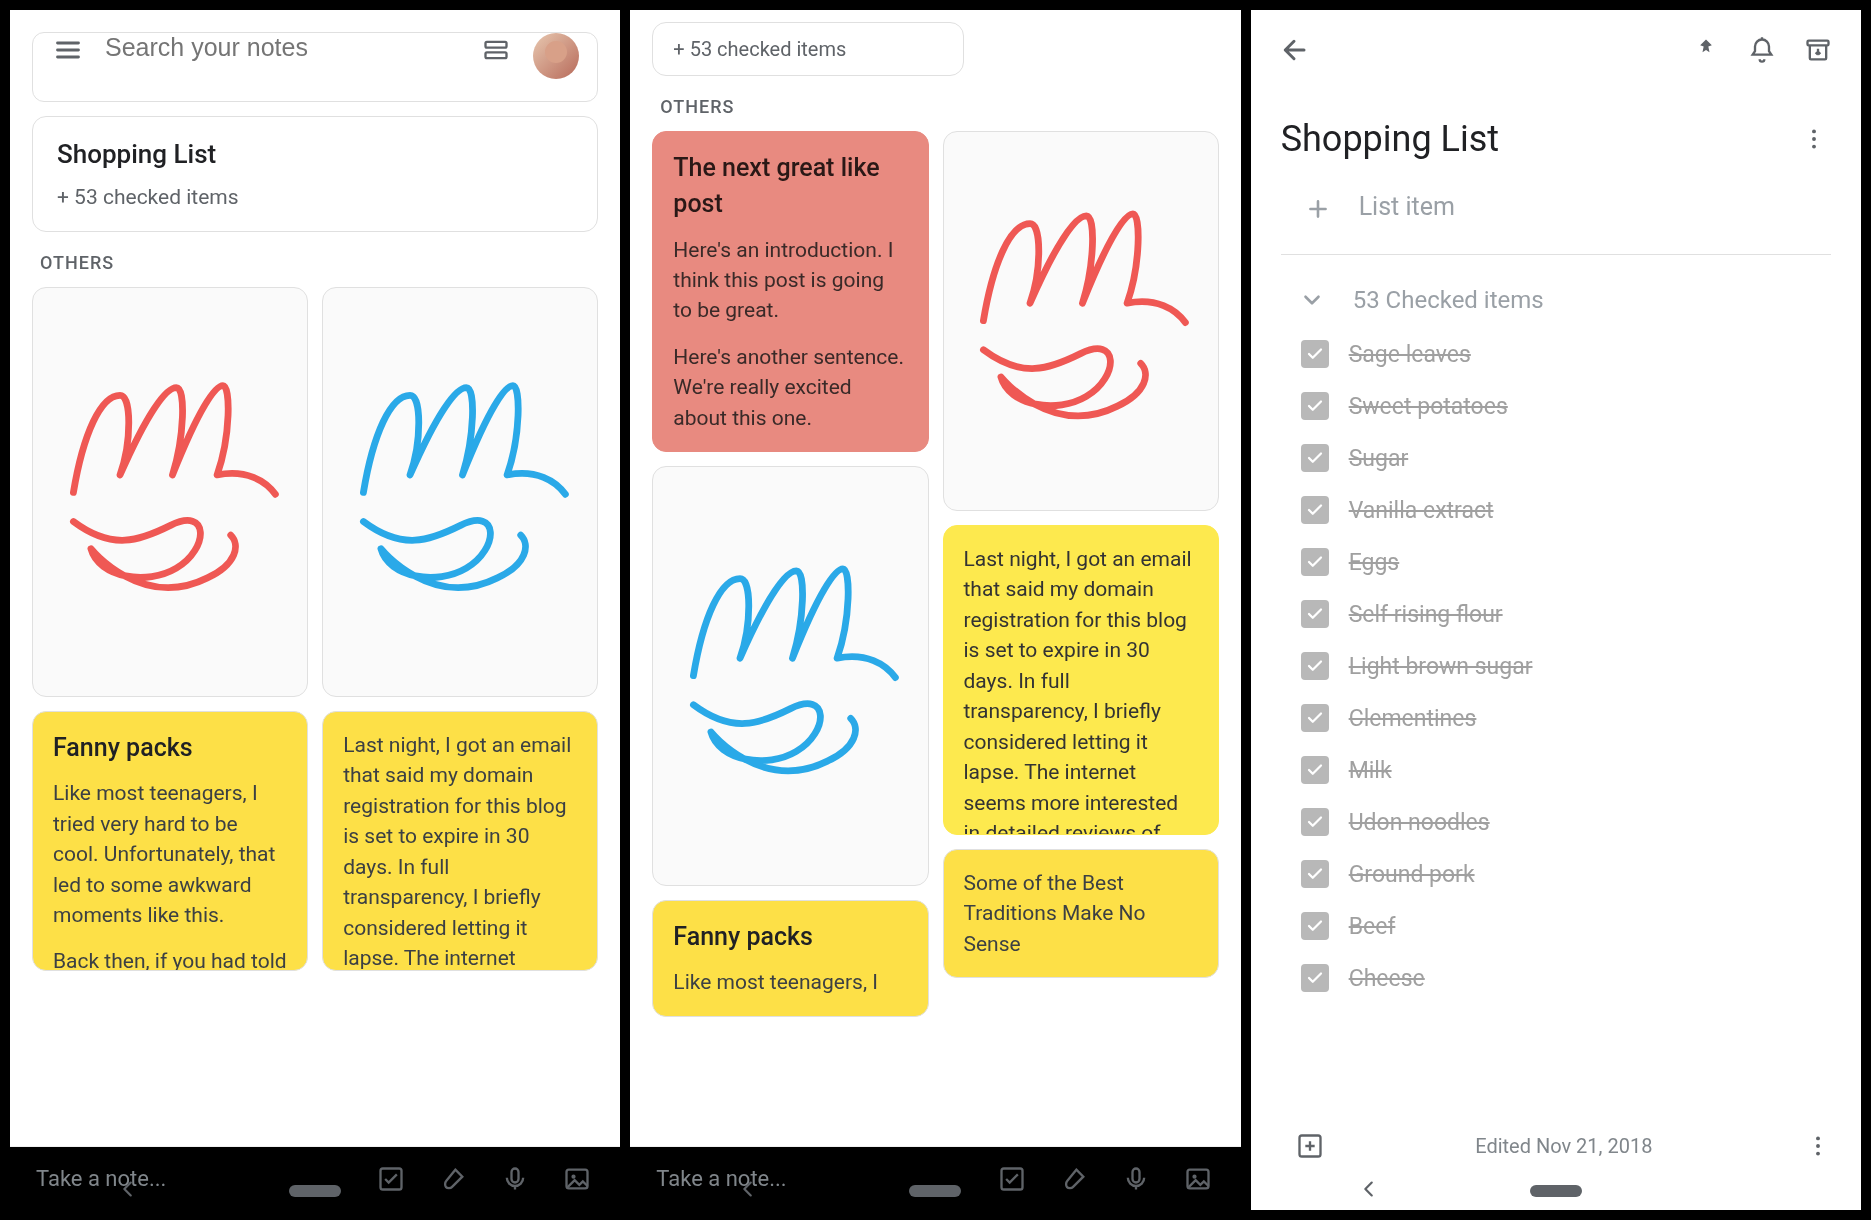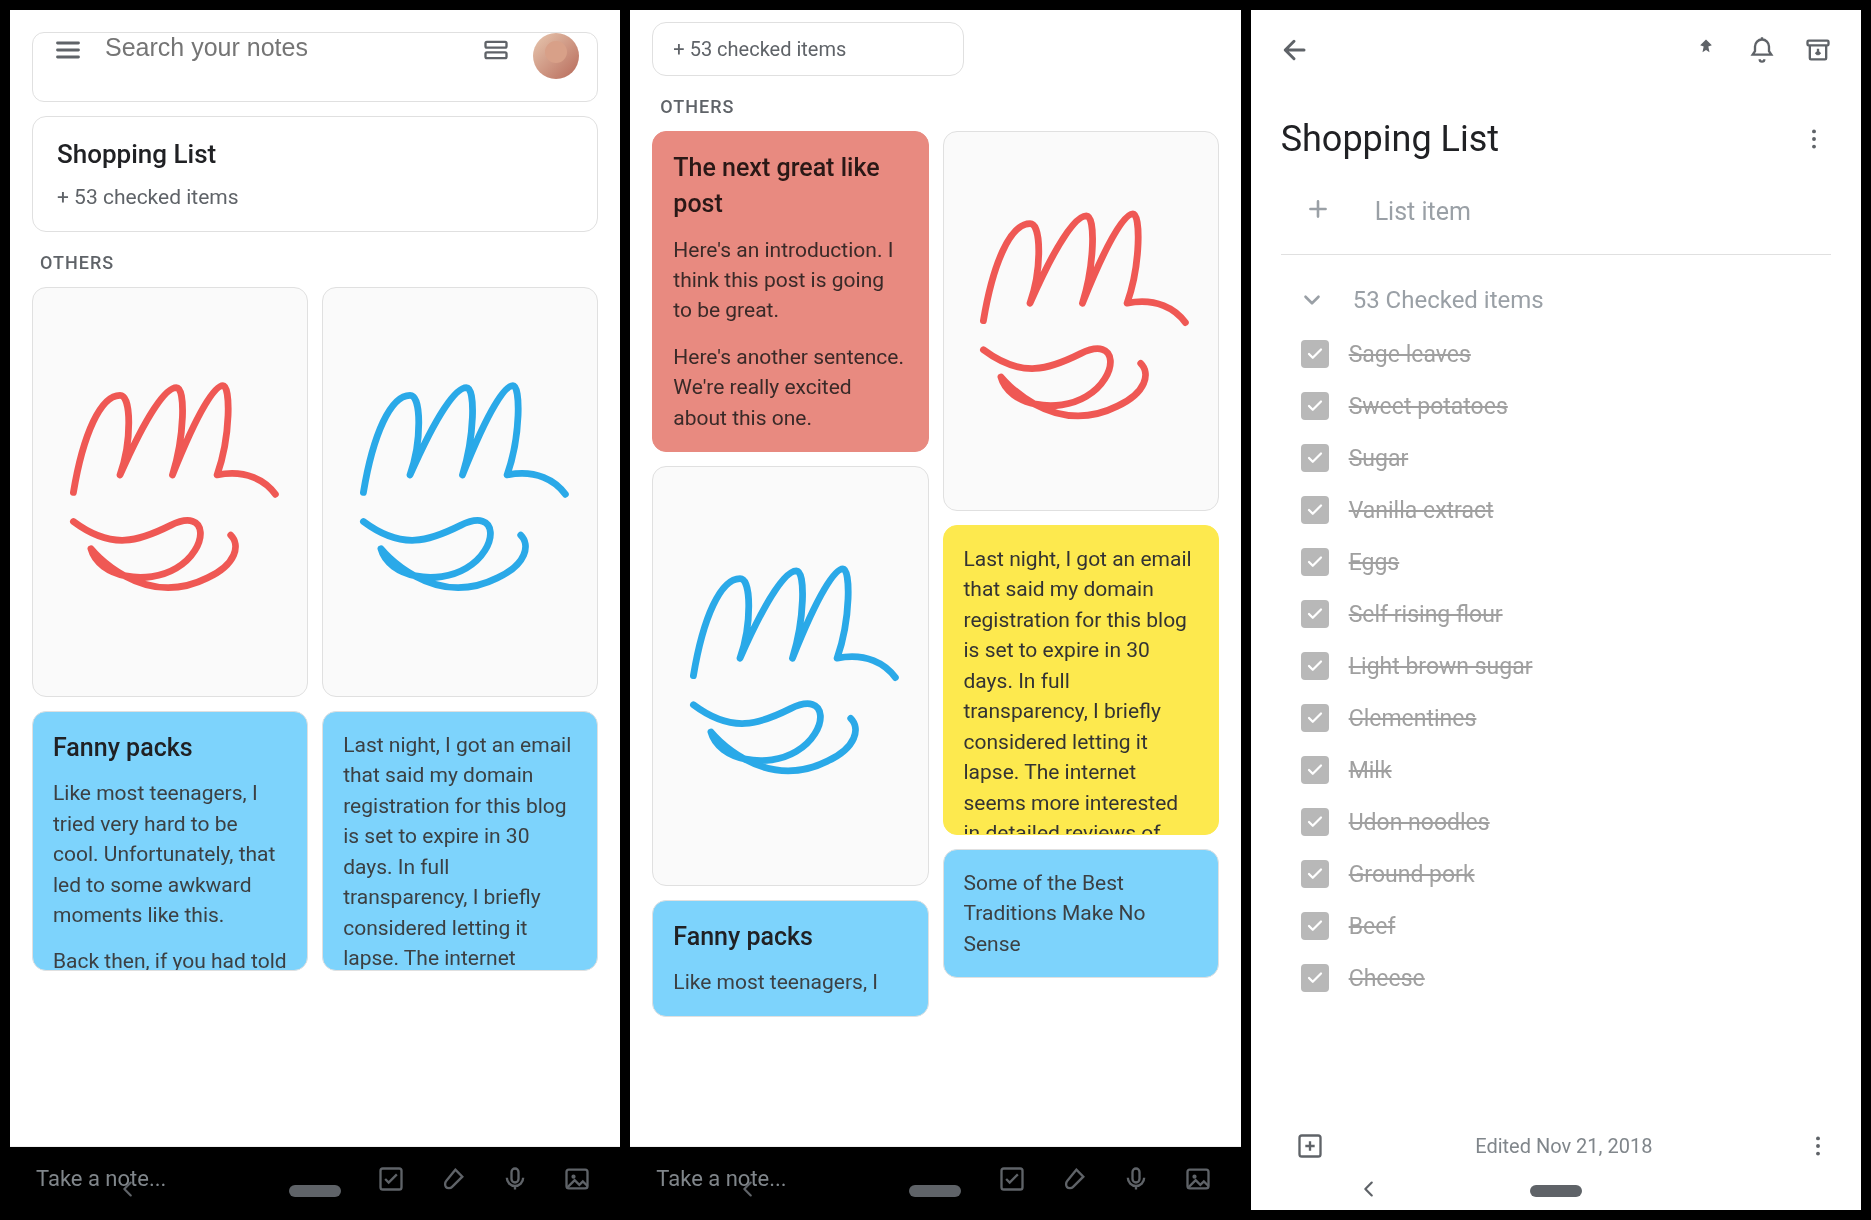--- a/index.html
+++ b/index.html
@@ -52,21 +52,21 @@
     font-size:18px;letter-spacing:1px;color:#5f6368;font-weight:500;margin:20px 0 14px 8px;
   }
   .pinned-card{
     border:1px solid #e0e0e0;border-radius:14px;padding:22px 24px;margin-bottom:10px;
   }
   .pinned-card .title{font-size:26px;font-weight:500;color:#202124;margin-bottom:16px;}
   .pinned-card .sub{font-size:21px;color:#5f6368;}
   .masonry{display:flex;gap:14px;}
   .col{flex:1;display:flex;flex-direction:column;gap:14px;}
   .note{
-    border:1px solid #e0e0e0;border-radius:14px;padding:18px 20px;background:#7dd3fc;
+    border:1px solid #e0e0e0;border-radius:14px;padding:18px 20px;background:#fde047;
     font-size:21px;line-height:1.45;color:#3c4043;
   }
   .note .ntitle{font-size:25px;font-weight:500;color:#202124;margin-bottom:12px;}
   .note p + p { margin-top:16px; }
   .note.coral{background:#e88a80;border-color:#e88a80;color:#3a2a28;}
   .note.yellow{background:#fde94e;border-color:#fde94e;color:#333;}
   .drawing{
     border:1px solid #e0e0e0;border-radius:14px;background:#fafafa;
     display:flex;align-items:center;justify-content:center;
   }
@@ -81,21 +81,21 @@
     display:flex;align-items:center;gap:150px;
   }
   .nav-back{color:#5f6368;}
   .nav-handle{width:52px;height:12px;background:#5f6368;border-radius:6px;}
 
   
   .p3-top{height:80px;display:flex;align-items:center;padding:0 26px;gap:22px;}
   .p3-top .spacer{flex:1;}
   .p3-title-row{display:flex;align-items:center;padding:0 30px;margin-top:28px;margin-bottom:22px;}
   .p3-title{font-size:36px;font-weight:400;color:#202124;flex:1;}
-  .list-add{display:flex;align-items:flex-end;gap:40px;padding:10px 30px 18px 50px;color:#9aa0a6;font-size:25px;}
+  .list-add{display:flex;align-items:flex-start;gap:24px;padding:10px 30px 18px 50px;color:#9aa0a6;font-size:25px;}
   .divider{height:1px;background:#e0e0e0;margin:10px 30px 12px 30px;}
   .checked-hdr{display:flex;align-items:center;gap:24px;padding:16px 30px 10px 44px;color:#9aa0a6;font-size:24px;}
   .check-list{padding:4px 30px 0 50px;display:flex;flex-direction:column;gap:6px;}
   .check-item{display:flex;align-items:center;gap:20px;height:46px;}
   .cb{
     width:28px;height:28px;border-radius:4px;background:#b8b8b8;display:flex;align-items:center;justify-content:center;flex-shrink:0;
   }
   .cb svg{width:18px;height:18px;}
   .ci-label{font-size:23px;color:#a0a0a0;text-decoration:line-through;}
   .p3-bottom{

